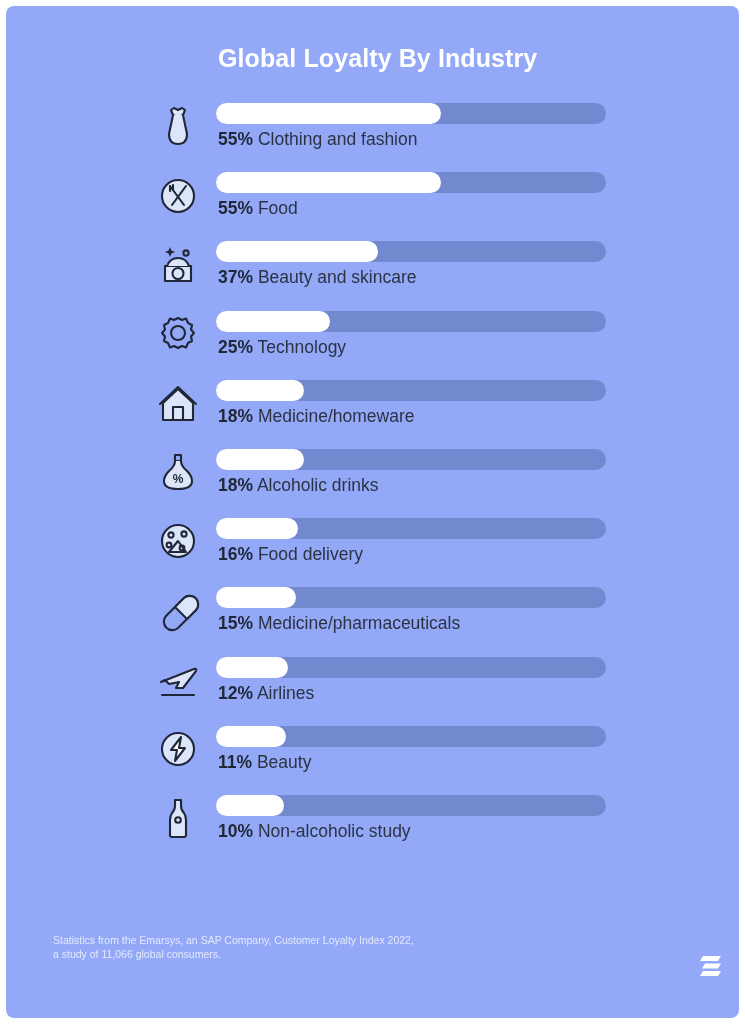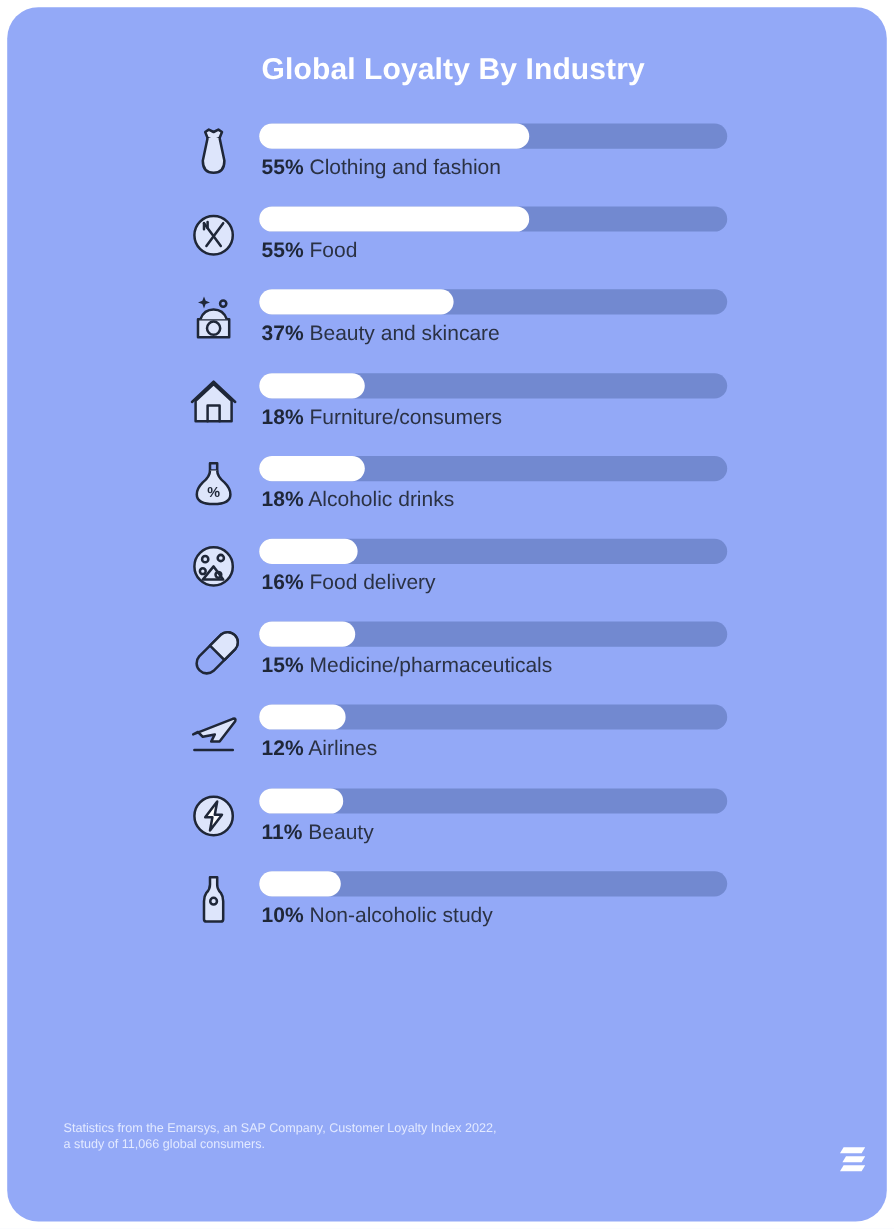--- a/index.html
+++ b/index.html
@@ -5,21 +5,21 @@
   html,body{margin:0;padding:0;background:#ffffff;}
   body{
     width:745px;height:1024px;overflow:hidden;
     font-family:"Liberation Sans",sans-serif;
     -webkit-font-smoothing:antialiased;
   }
   #card{
     position:absolute;left:6px;top:6px;
     width:733px;height:1012px;
     background:#93a9f7;
-    border-radius:26px;
+    border-radius:8px;
     overflow:hidden;
   }
   #title{
     position:absolute;left:212px;top:38px;
     font-size:25px;font-weight:bold;color:#ffffff;
     letter-spacing:.1px;
   }
   #rows{position:absolute;left:0;top:90px;width:733px;}
   .row{position:relative;height:69.2px;}
   .icon-cell{
@@ -97,30 +97,43 @@
         </div>
         <div class="bar-wrap">
           <div class="track"></div>
           <div class="fill" style="width:162px"></div>
         </div>
         <div class="caption"><span class="pct">37%</span> <span class="lbl">Beauty and skincare</span></div>
       </div>
       <div class="row">
         <div class="icon-cell">
           <svg width="44" height="46" viewBox="0 0 44 46">
+            <path d="M22 6 L26 8 L30 6.5 L32 11 L36 13 L35 17.5 L38 21 L35 24.5 L36 29 L32 31 L30 35.5 L26 34 L22 36 L18 34 L14 35.5 L12 31 L8 29 L9 24.5 L6 21 L9 17.5 L8 13 L12 11 L14 6.5 L18 8 Z" fill="none" stroke="#1f2738" stroke-width="2.1" stroke-linecap="round" stroke-linejoin="round"></path>
+            <circle cx="22" cy="21" r="7" fill="none" stroke="#1f2738" stroke-width="2.1" stroke-linecap="round" stroke-linejoin="round"></circle>
+          </svg>
+        </div>
+        <div class="bar-wrap">
+          <div class="track"></div>
+          <div class="fill" style="width:114px"></div>
+        </div>
+        <div class="caption"><span class="pct">25%</span> <span class="lbl">Technology</span></div>
+      </div>
+      <div class="row">
+        <div class="icon-cell">
+          <svg width="44" height="46" viewBox="0 0 44 46">
             <path d="M7 22 L22 8 L37 22 L37 39 L7 39 Z" fill="#dde5fb" stroke="#1f2738" stroke-width="2.1" stroke-linejoin="round"></path>
             <path d="M4 23 L22 6 L40 23" fill="none" stroke="#1f2738" stroke-width="2.1" stroke-linecap="round" stroke-linejoin="round"></path>
             <path d="M17 39 L17 26 L27 26 L27 39" fill="none" stroke="#1f2738" stroke-width="2.1" stroke-linecap="round" stroke-linejoin="round"></path>
           </svg>
         </div>
         <div class="bar-wrap">
           <div class="track"></div>
           <div class="fill" style="width:88px"></div>
         </div>
-        <div class="caption"><span class="pct">18%</span> <span class="lbl">Furniture/consumers</span></div>
+        <div class="caption"><span class="pct">18%</span> <span class="lbl">Medicine/homeware</span></div>
       </div>
       <div class="row">
         <div class="icon-cell">
           <svg width="44" height="46" viewBox="0 0 44 46">
             <path d="M19 5 L25 5 L25 11 L19 11 Z" fill="none" stroke="#1f2738" stroke-width="2.1" stroke-linecap="round" stroke-linejoin="round"></path>
             <path d="M19 11 Q19 16 13 21 Q8 26 8 31 Q8 39 22 39 Q36 39 36 31 Q36 26 31 21 Q25 16 25 11" fill="#dde5fb" stroke="#1f2738" stroke-width="2.1" stroke-linejoin="round"></path>
             <text x="22" y="33" font-family="Liberation Sans, sans-serif" font-size="12" font-weight="bold" fill="#1f2738" text-anchor="middle">%</text>
           </svg>
         </div>
         <div class="bar-wrap">

